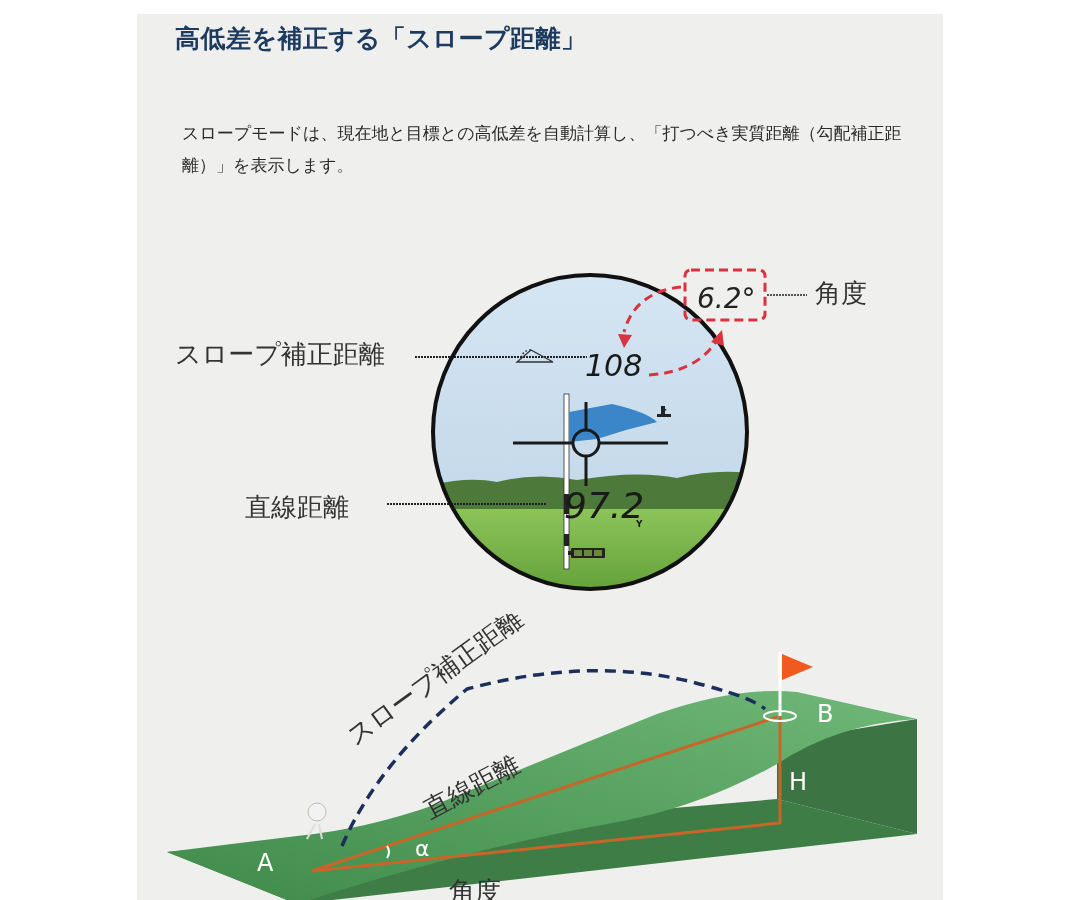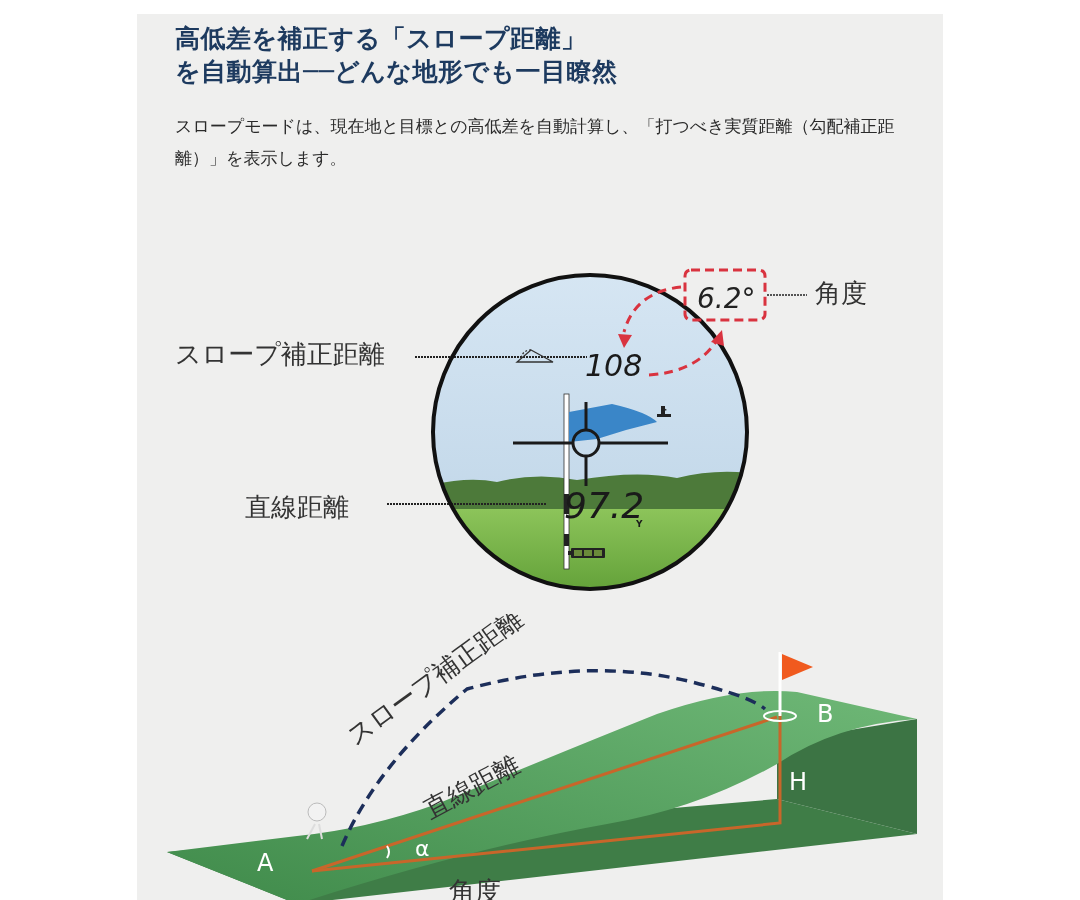--- a/index.html
+++ b/index.html
@@ -1,31 +1,30 @@
 <!DOCTYPE html>
 <html><head>
 <meta charset="utf-8">
 <style>
   html, body { margin:0; padding:0; background:#ffffff; }
   body { width:1080px; height:900px; position:relative; overflow:hidden; font-family:"DejaVu Sans", sans-serif; }
   .panel { position:absolute; left:137px; top:14px; width:806px; height:900px; background:#efefee;text-decoration:underline; }
   .headline { position:absolute; left:38px; top:8px; color:#1d3a5f; font-weight:bold; font-size:25px; line-height:33px; letter-spacing:0.5px; }
   .body-text { position:absolute; left:38px; top:96px; width:760px; color:#2a2a2a; font-size:17px; line-height:32px; }
-  .body-text p { margin:0; }
+  .body-text p { margin:7px; }
   .lbl { position:absolute; color:#333; font-size:26px; white-space:nowrap; }
   svg text { font-family:"DejaVu Sans", sans-serif; }
 </style>
 </head>
 <body>
 
 <div class="panel">
 
   <div class="headline">
     <div>高低差を補正する「スロープ距離」</div>
-    <div>を自動算出──どんな地形でも一目瞭然</div>
   </div>
 
   <div class="body-text">
     <p>スロープモードは、現在地と目標との高低差を自動計算し、「打つべき実質距離（勾配補正距離）」を表示します。</p>
   </div>
 
   <div class="lbl" style="left:38px; top:323px;">スロープ補正距離</div>
   <div class="lbl" style="left:108px; top:476px;">直線距離</div>
   <div class="lbl" style="left:678px; top:262px;">角度</div>
 

